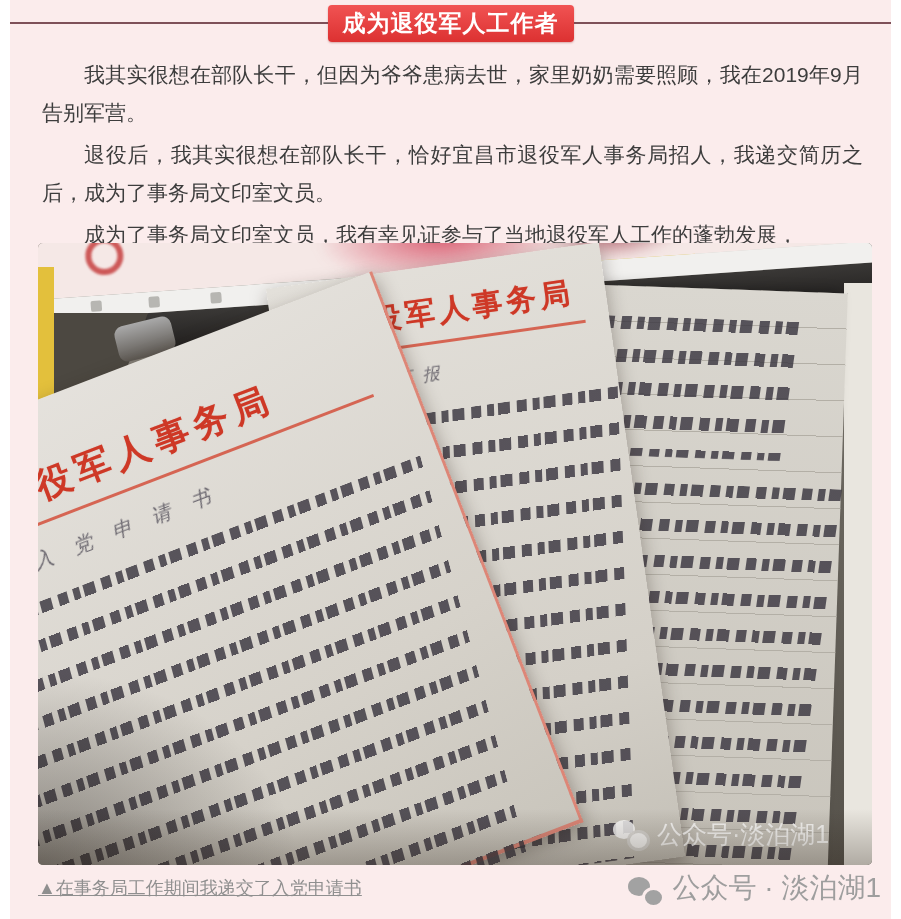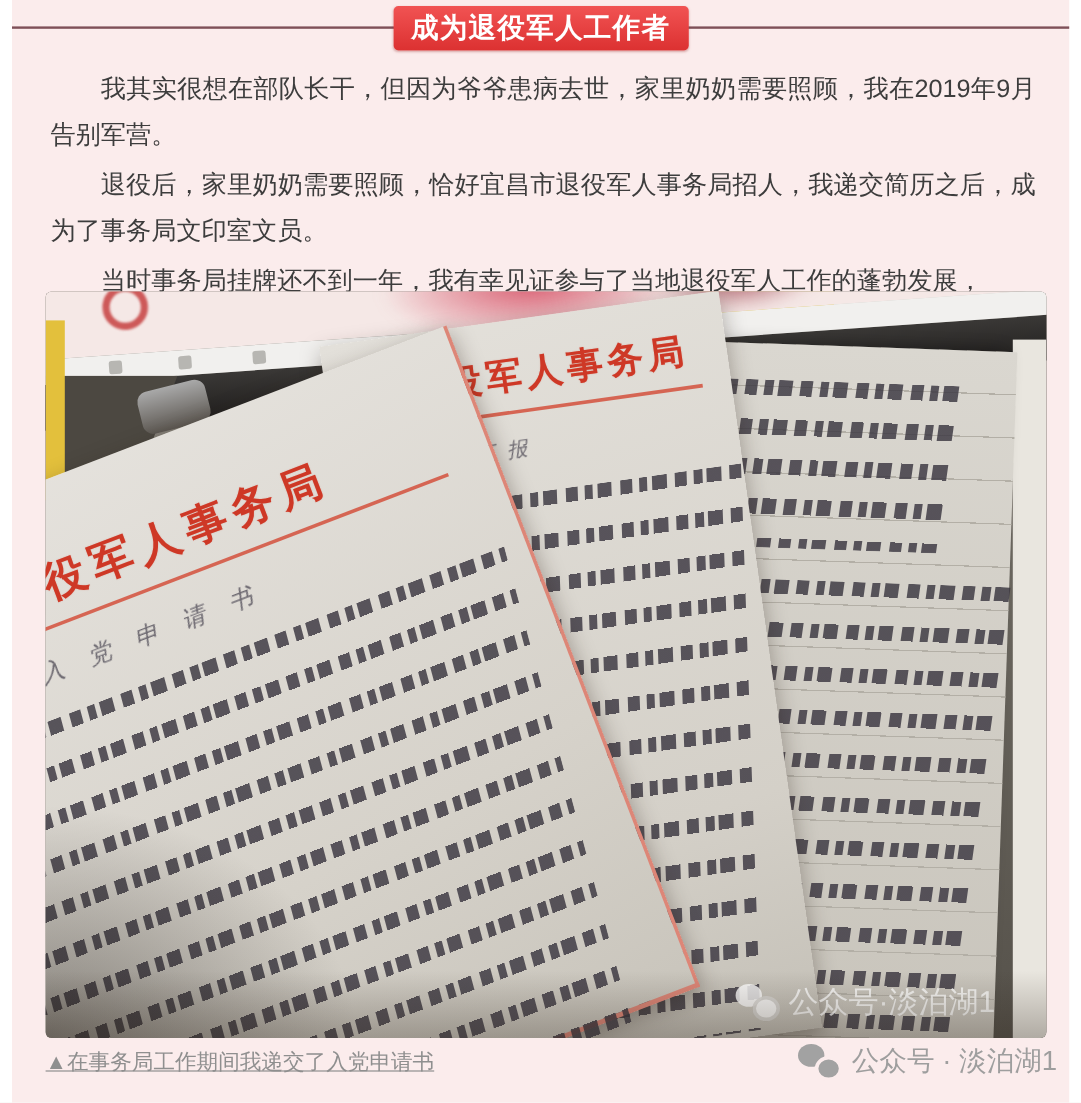--- a/index.html
+++ b/index.html
@@ -104,34 +104,34 @@
   .wa-icon .bub-small{position:absolute;left:14px;top:10px;width:17px;height:15px;border-radius:50%;}
   .wa-gray .bub-big{background:#a2a2a2;}
   .wa-gray .bub-small{background:#a2a2a2;border:3px solid #fbecec;}
   .wa-white .bub-big{background:rgba(255,255,255,.82);}
   .wa-white .bub-small{background:rgba(255,255,255,.82);border:3px solid rgba(120,110,100,.25);}
 
   
   .caption-row{position:absolute;left:28px;right:10px;top:869px;display:flex;
                justify-content:space-between;align-items:center;}
   .caption{color:#8f8f8f;font-size:18px;text-decoration:underline;}
-  .footer{display:flex;align-items:center;gap:9px;color:#9e9e9e;font-size:23px;}
+  .footer{display:flex;align-items:flex-end;gap:9px;color:#9e9e9e;font-size:28px;}
 </style>
 </head>
 <body>
 
 <div class="panel">
 
   <div class="header-line"></div>
   <div class="badge">成为退役军人工作者</div>
 
   <div class="article">
     <p>我其实很想在部队长干，但因为爷爷患病去世，家里奶奶需要照顾，我在2019年9月告别军营。</p>
-    <p>退役后，家里奶奶需要照顾，恰好宜昌市退役军人事务局招人，我递交简历之后，成为了事务局文印室文员。</p>
-    <p>当时事务局挂牌还不到一年，我有幸见证参与了当地退役军人工作的蓬勃发展，</p>
+    <p>退役后，我其实很想在部队长干，恰好宜昌市退役军人事务局招人，我递交简历之后，成为了事务局文印室文员。</p>
+    <p>成为了事务局文印室文员，我有幸见证参与了当地退役军人工作的蓬勃发展，</p>
   </div>
 
   <figure class="photo">
     <div class="desk"></div>
     <div class="topband"></div>
     <div class="yellow-top"></div>
 
     <div class="laptop">
       <div class="screen">
         <span class="logo-ring"></span>

